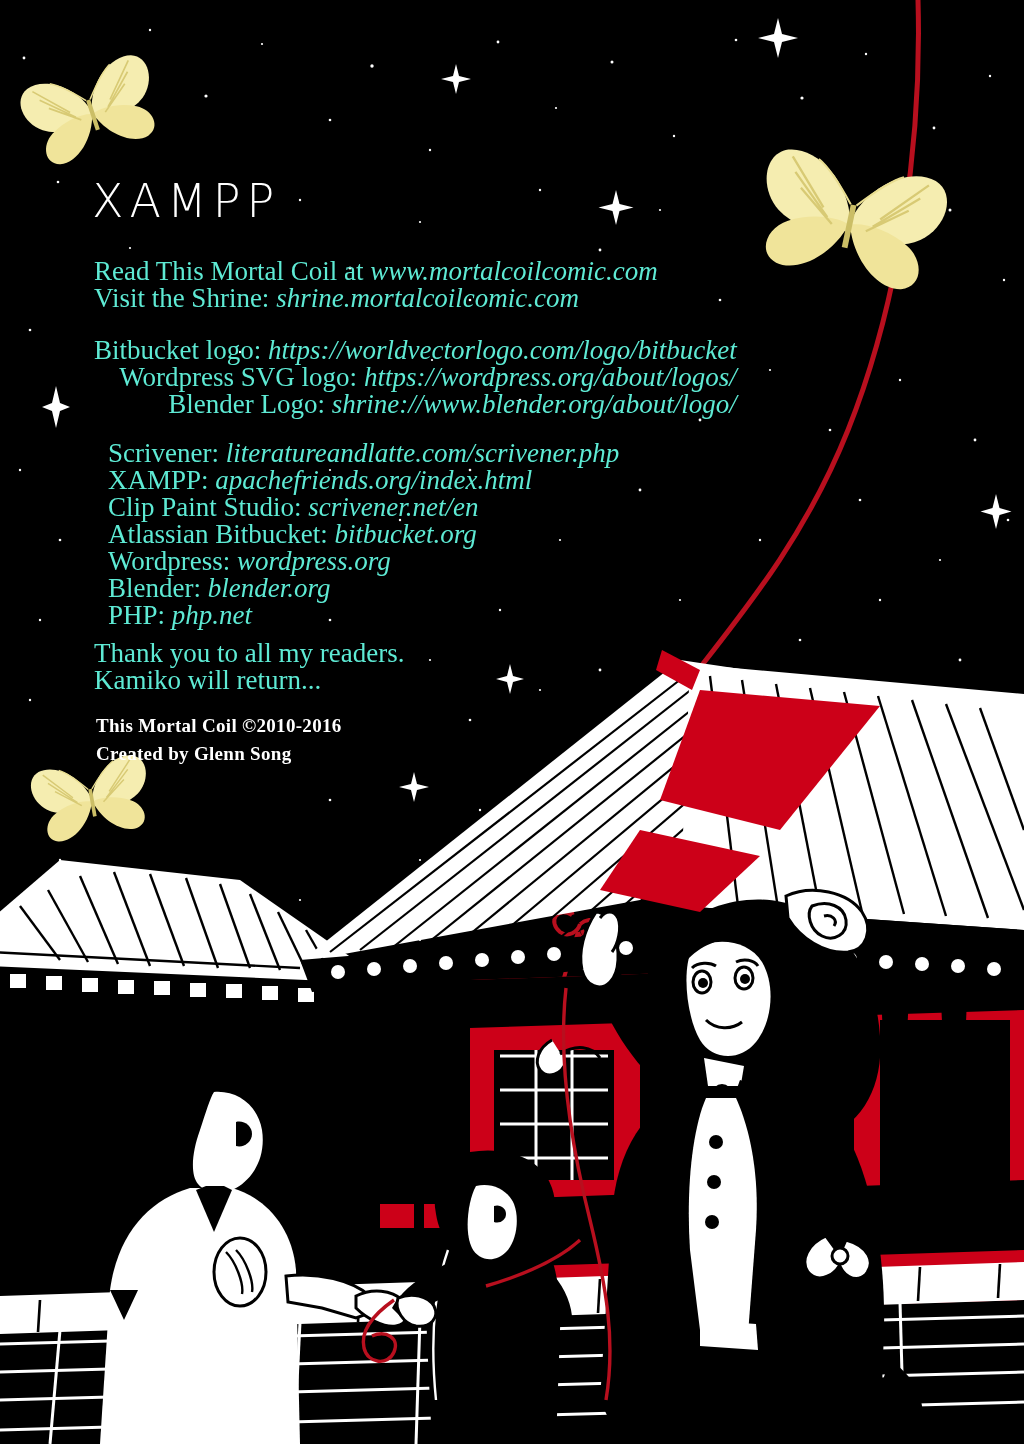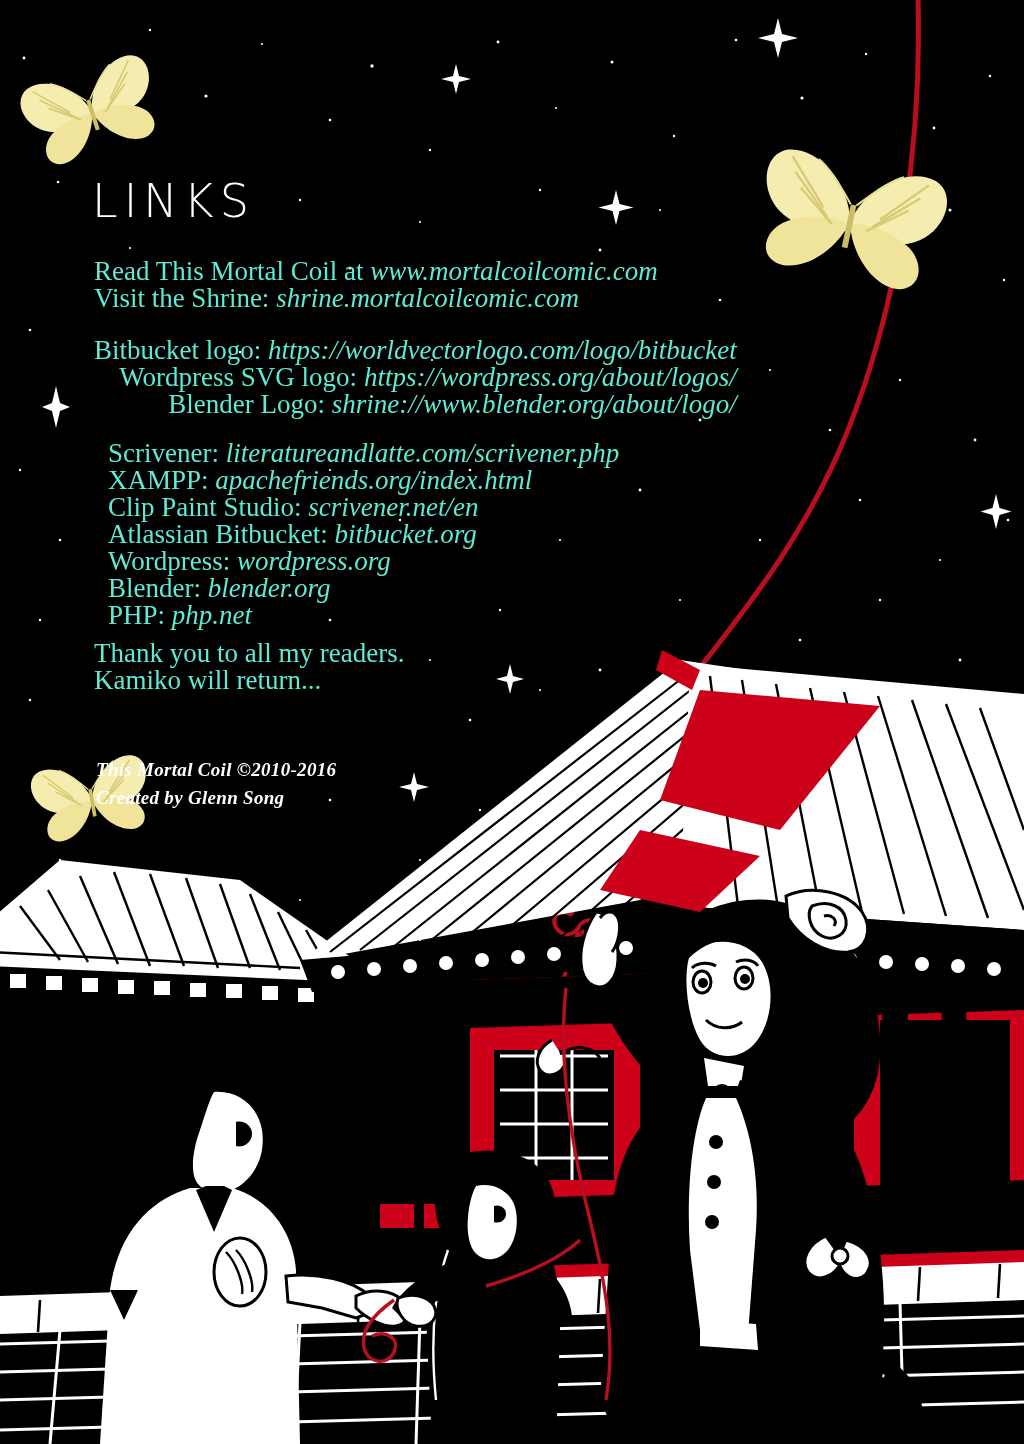--- a/index.html
+++ b/index.html
@@ -55,27 +55,25 @@
   #block-logos  { top: 337px; text-align: right; }
   #block-tools  { top: 440px; margin-left: 14px; }
   #block-thanks { top: 640px; }
 
   #block-copy {
     position: absolute;
     left: 96px;
     top: 712px;
     color: #ffffff;
     font-family: "Liberation Serif", serif;
-    font-style: italic;
     font-weight: bold;
     font-size: 19px;
     line-height: 28px;
     letter-spacing: 0.3px;
     white-space: nowrap;
-    margin-top: 44px;
   }
 </style>
 </head>
 <body>
 
 <div id="page">
 
   <svg class="layer" id="art" viewBox="0 0 1024 1444" preserveAspectRatio="none" xmlns="http://www.w3.org/2000/svg">
     <defs>
       <clipPath id="pageClip">
@@ -450,21 +448,21 @@
         <use href="#butterfly"></use>
       </g>
       <g transform="translate(92,800) rotate(-10) scale(0.92)">
         <use href="#butterfly"></use>
       </g>
     </g>
   </svg>
 
   <div class="layer" id="text-layer">
 
-    <div class="links-title">LINKS</div>
+    <div class="links-title">XAMPP</div>
 
     <div class="block" id="block-site">
       <span class="row">
         <span class="lbl">Read This Mortal Coil at </span><span class="val">www.mortalcoilcomic.com</span>
       </span>
       <span class="row">
         <span class="lbl">Visit the Shrine: </span><span class="val">shrine.mortalcoilcomic.com</span>
       </span>
     </div>
 

